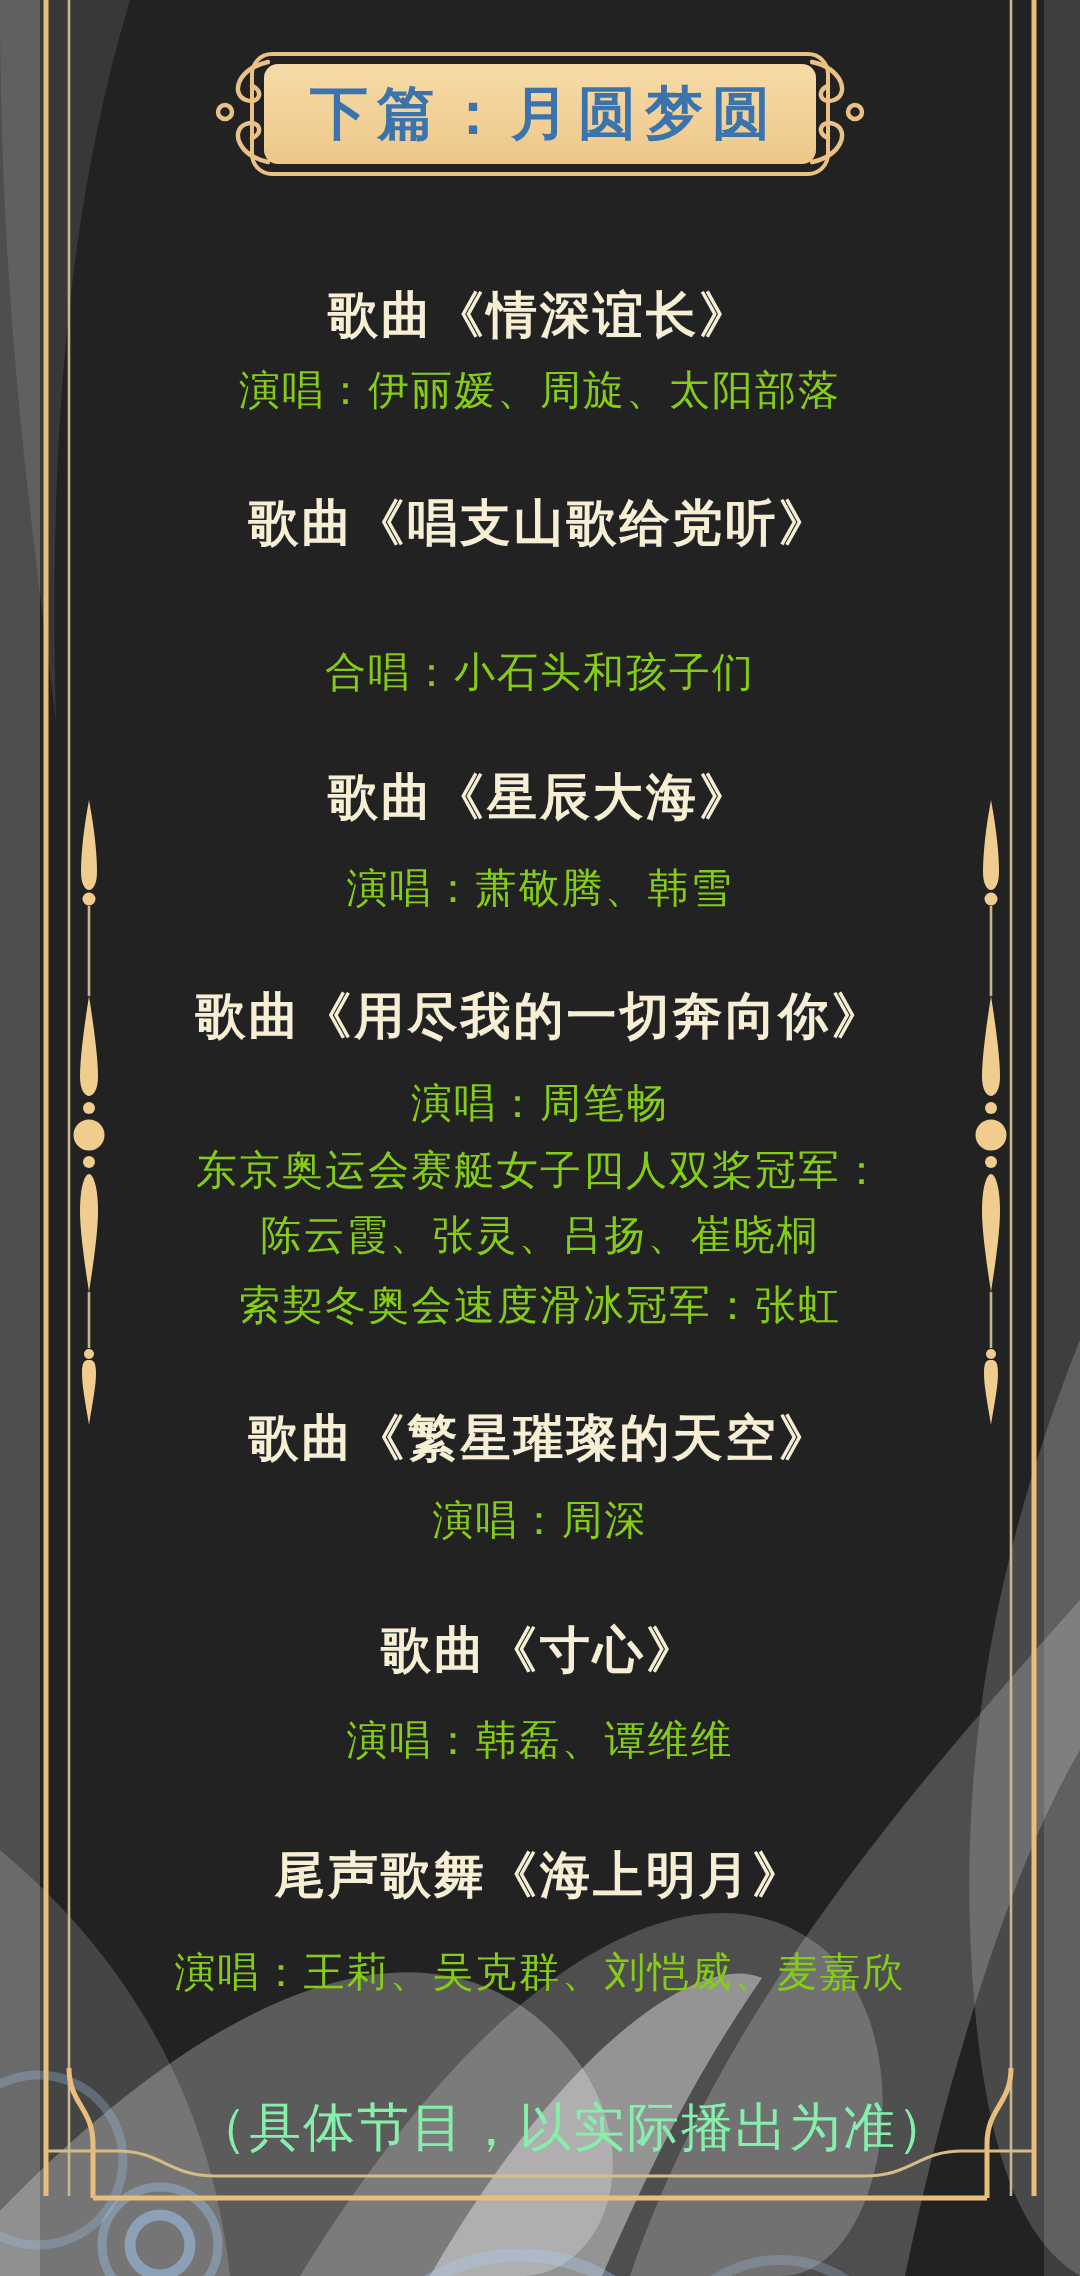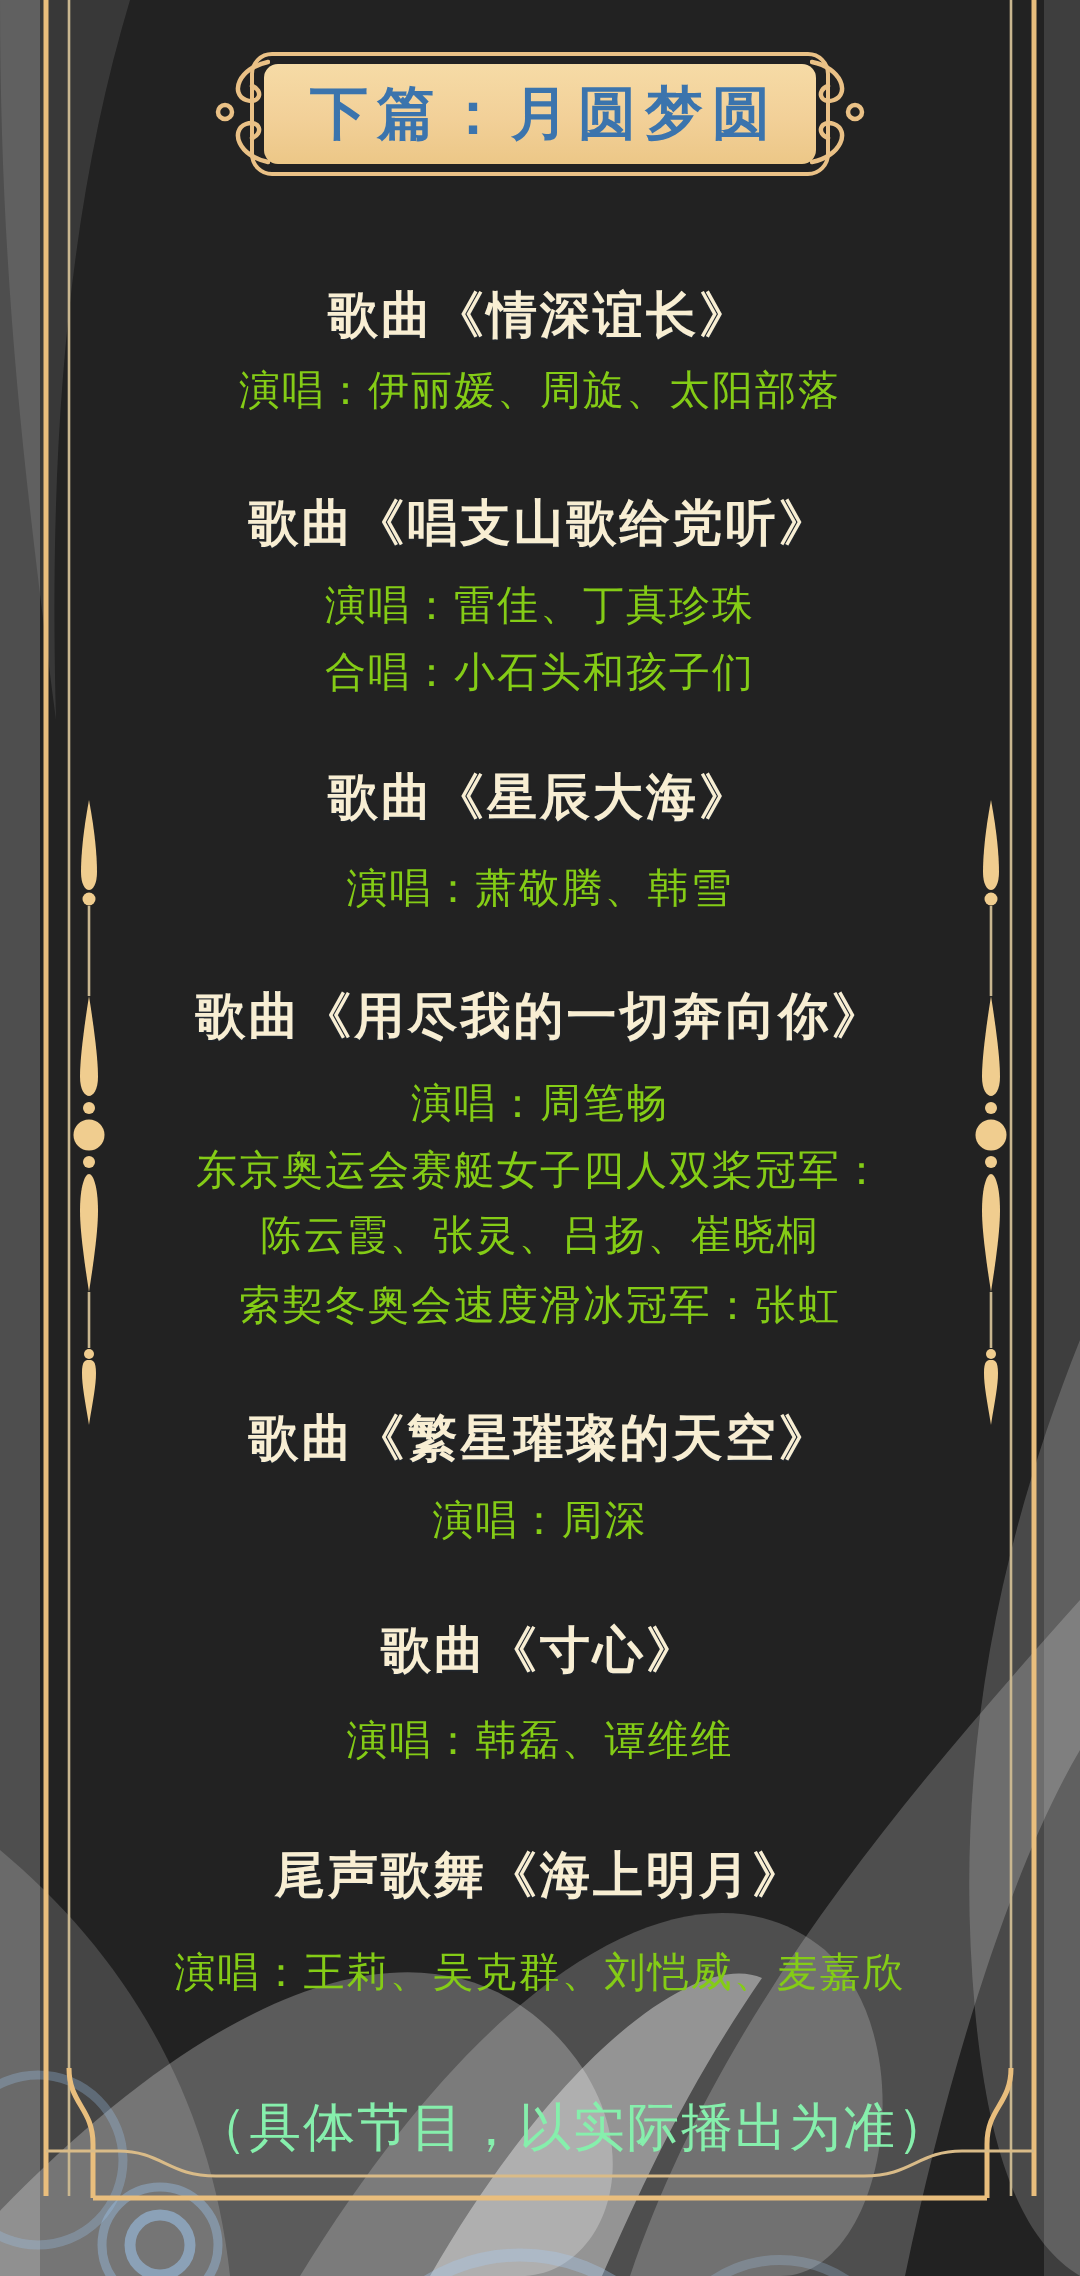--- a/index.html
+++ b/index.html
@@ -153,21 +153,20 @@
     </span>
     <div class="plaque-fill">
       <span class="plaque-title">下篇：月圆梦圆</span>
     </div>
   </div>
 
   <div class="txt song-title" style="top:315px">歌曲《情深谊长》</div>
   <div class="txt detail-line" style="top:390px">演唱：伊丽媛、周旋、太阳部落</div>
 
   <div class="txt song-title" style="top:523px">歌曲《唱支山歌给党听》</div>
-  <div class="txt detail-line" style="top:605px">演唱：雷佳、丁真珍珠</div>
   <div class="txt detail-line" style="top:672px">合唱：小石头和孩子们</div>
 
   <div class="txt song-title" style="top:797px">歌曲《星辰大海》</div>
   <div class="txt detail-line" style="top:888px">演唱：萧敬腾、韩雪</div>
 
   <div class="txt song-title" style="top:1016px">歌曲《用尽我的一切奔向你》</div>
   <div class="txt detail-line" style="top:1103px">演唱：周笔畅</div>
   <div class="txt detail-line" style="top:1170px">东京奥运会赛艇女子四人双桨冠军：</div>
   <div class="txt detail-line" style="top:1235px">陈云霞、张灵、吕扬、崔晓桐</div>
   <div class="txt detail-line" style="top:1305px">索契冬奥会速度滑冰冠军：张虹</div>

